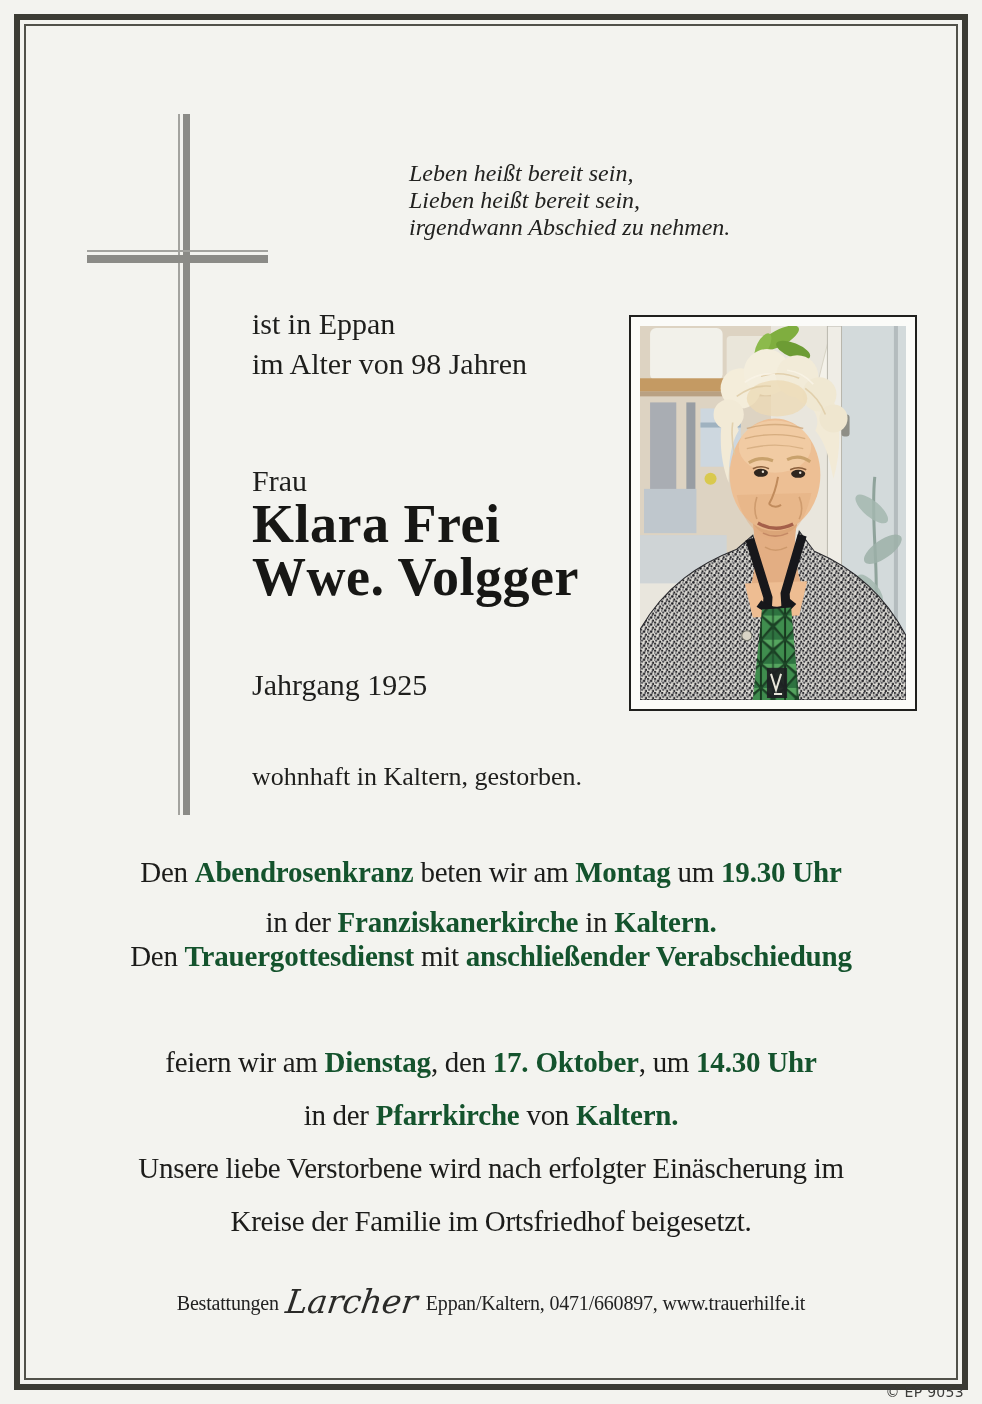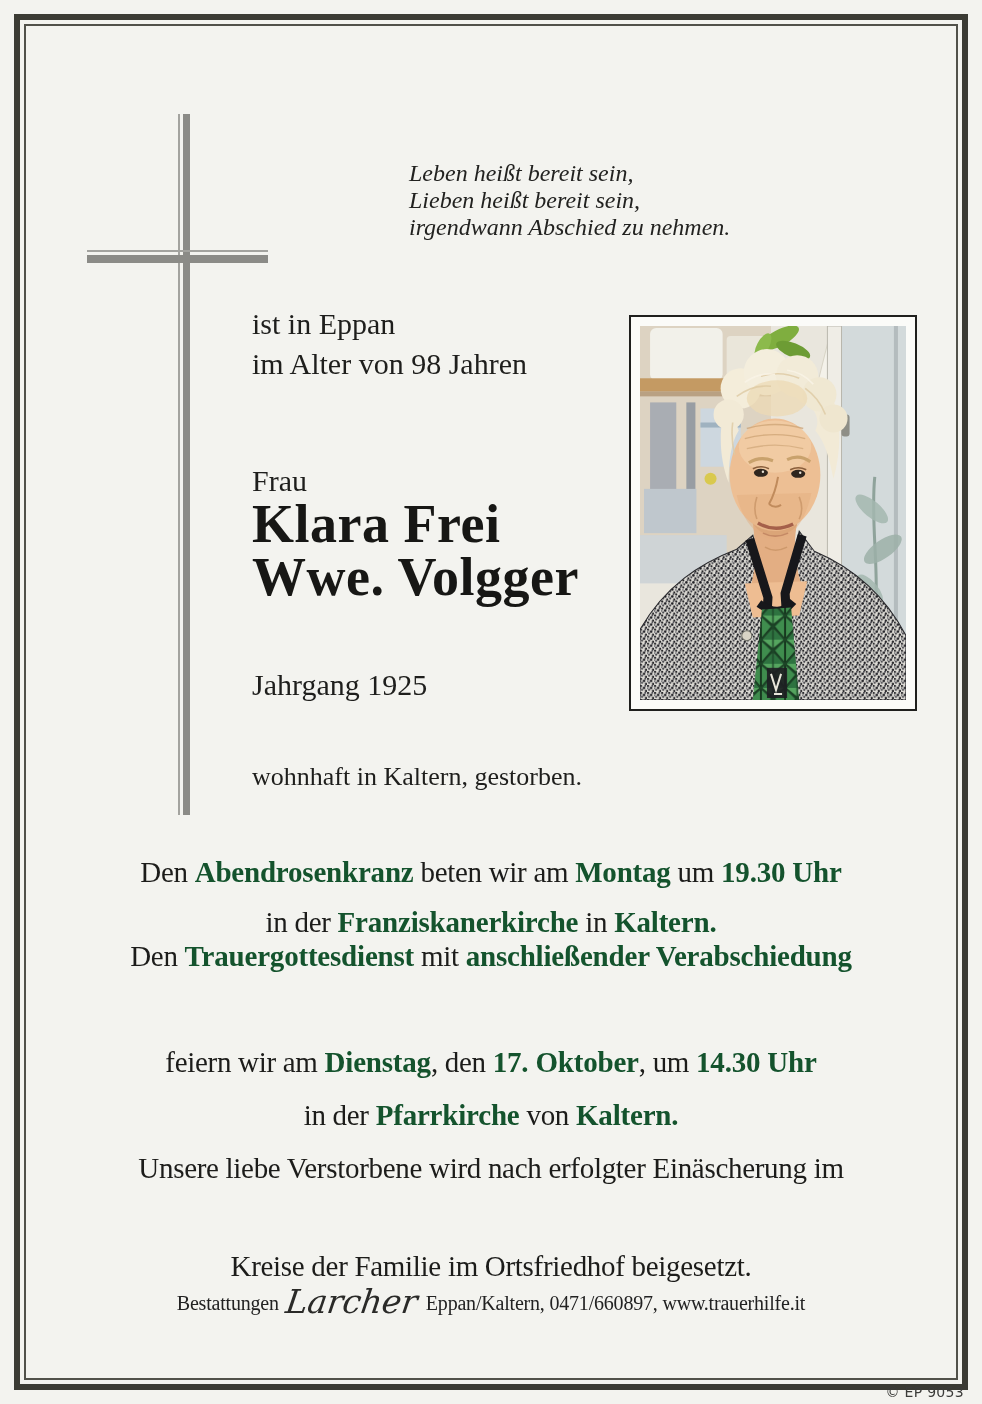--- a/index.html
+++ b/index.html
@@ -34,21 +34,21 @@
   .photo-frame{
     position:absolute;left:629px;top:315px;width:288px;height:396px;
     box-sizing:border-box;border:2px solid #1f1f1d;background:#fbfbf8;padding:9px;
   }
   .photo-frame svg{display:block;width:100%;height:100%;}
   
   .svc{position:absolute;left:0;right:0;text-align:center;font-size:29px;letter-spacing:-.3px;white-space:pre-wrap;color:#1c1c1a;}
   .svc .b{font-weight:700;letter-spacing:-.2px;color:#14532d;}
   .l-a1{top:856px;} .l-a2{top:906px;}
   .l-b1{top:940px;} .l-b2{top:1046px;} .l-b3{top:1099px;}
-  .l-c1{top:1152px;} .l-c2{top:1205px;margin-top:45px;}
+  .l-c1{top:1152px;} .l-c2{top:1205px;}
   
   .footer{position:absolute;left:0;right:0;top:1292px;text-align:center;font-size:20px;letter-spacing:-.2px;color:#222;}
   .footer .brand{
     display:inline-block;font-family:"DejaVu Serif", serif;font-style:italic;
     font-size:33px;line-height:20px;transform:skewX(-8deg);margin:0 9px 0 7px;color:#2a2a28;
     vertical-align:-3px;
   }
   .print-code{position:absolute;right:18px;top:1384px;font-family:"DejaVu Sans", sans-serif;font-size:14px;color:#3c3c3a;letter-spacing:.3px;}
 </style>
 </head>

